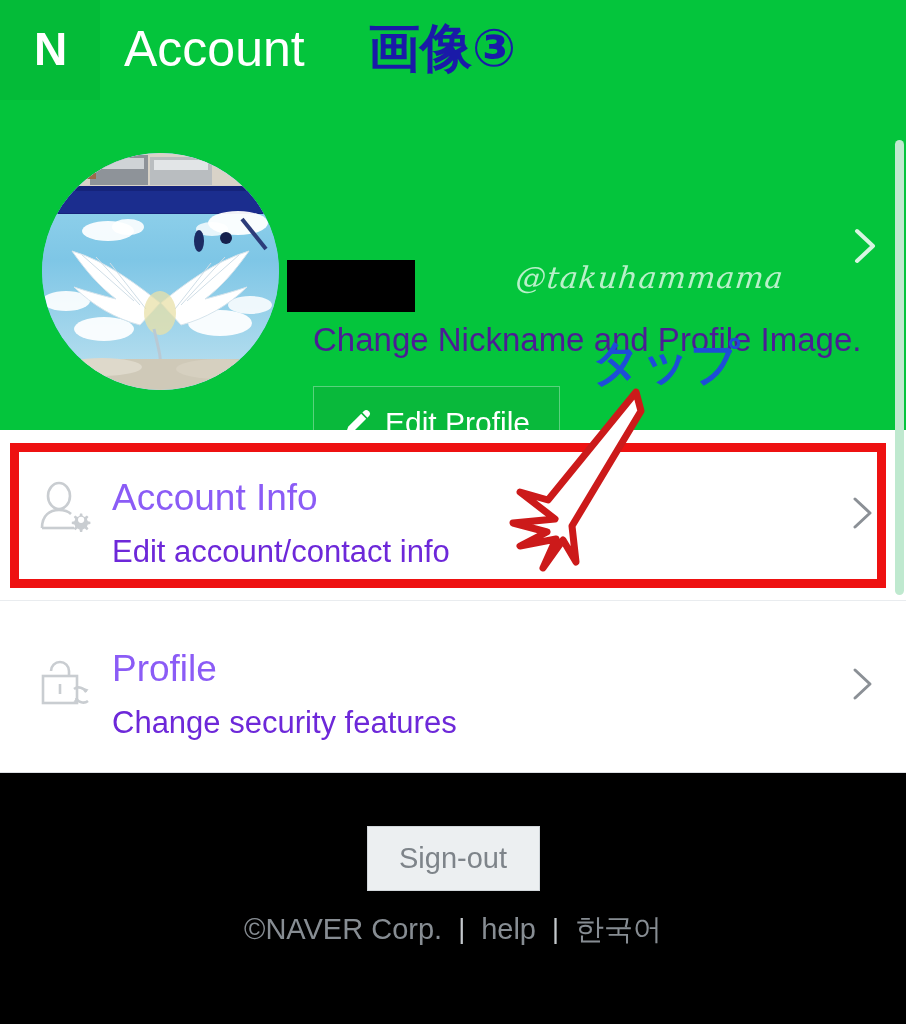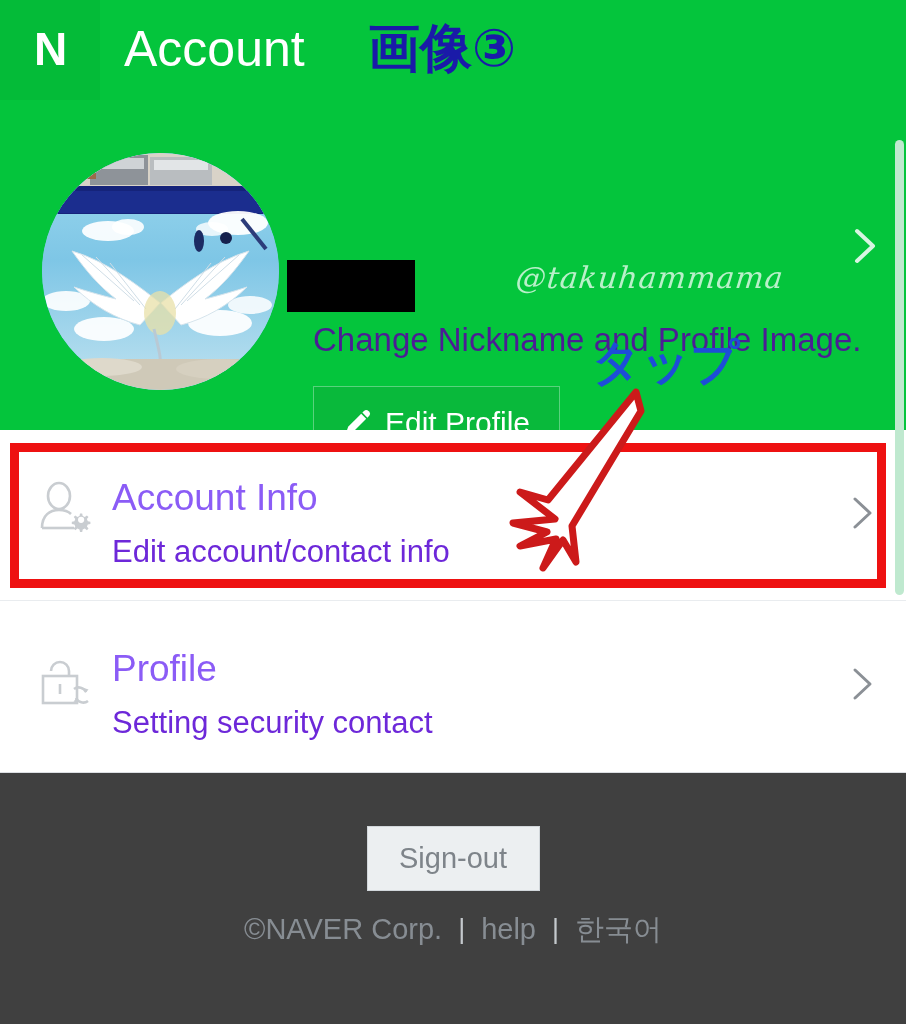--- a/index.html
+++ b/index.html
@@ -232,21 +232,21 @@
     z-index: 30;
   }
 
   
   .footer {
     position: absolute;
     left: 0;
     top: 772px;
     width: 906px;
     height: 252px;
-    background: #404040;
+    background: #000000;
     border-top: 1px solid #dcdfe3;
     box-sizing: border-box;
   }
   .footer-buttons {
     position: absolute;
     left: 0;
     top: 53px;
     width: 906px;
     display: flex;
     justify-content: center;
@@ -442,21 +442,21 @@
             <path d="M40 38 a8 8 0 0 1 12 3"></path>
             <path d="M54 50 a8 8 0 0 1 -12 -3"></path>
           </g>
           <g fill="#c9cdd1">
             <path d="M50 37 l4.5 1.5 -3 3.6 Z"></path>
             <path d="M44 52 l-4.5 -1.5 3 -3.6 Z"></path>
           </g>
         </svg>
       </span>
       <div class="row-title">Profile</div>
-      <div class="row-sub">Setting security contact</div>
+      <div class="row-sub">Change security features</div>
       <span class="row-chevron">
         <svg width="44" height="44" viewBox="0 0 44 44" xmlns="http://www.w3.org/2000/svg">
           <path d="M15 8 L30 22 L15 36" stroke="#8b9096" stroke-width="3" fill="none" stroke-linecap="round" stroke-linejoin="round"></path>
         </svg>
       </span>
     </div>
   </div>
 
   <div class="highlight-box"></div>
 

